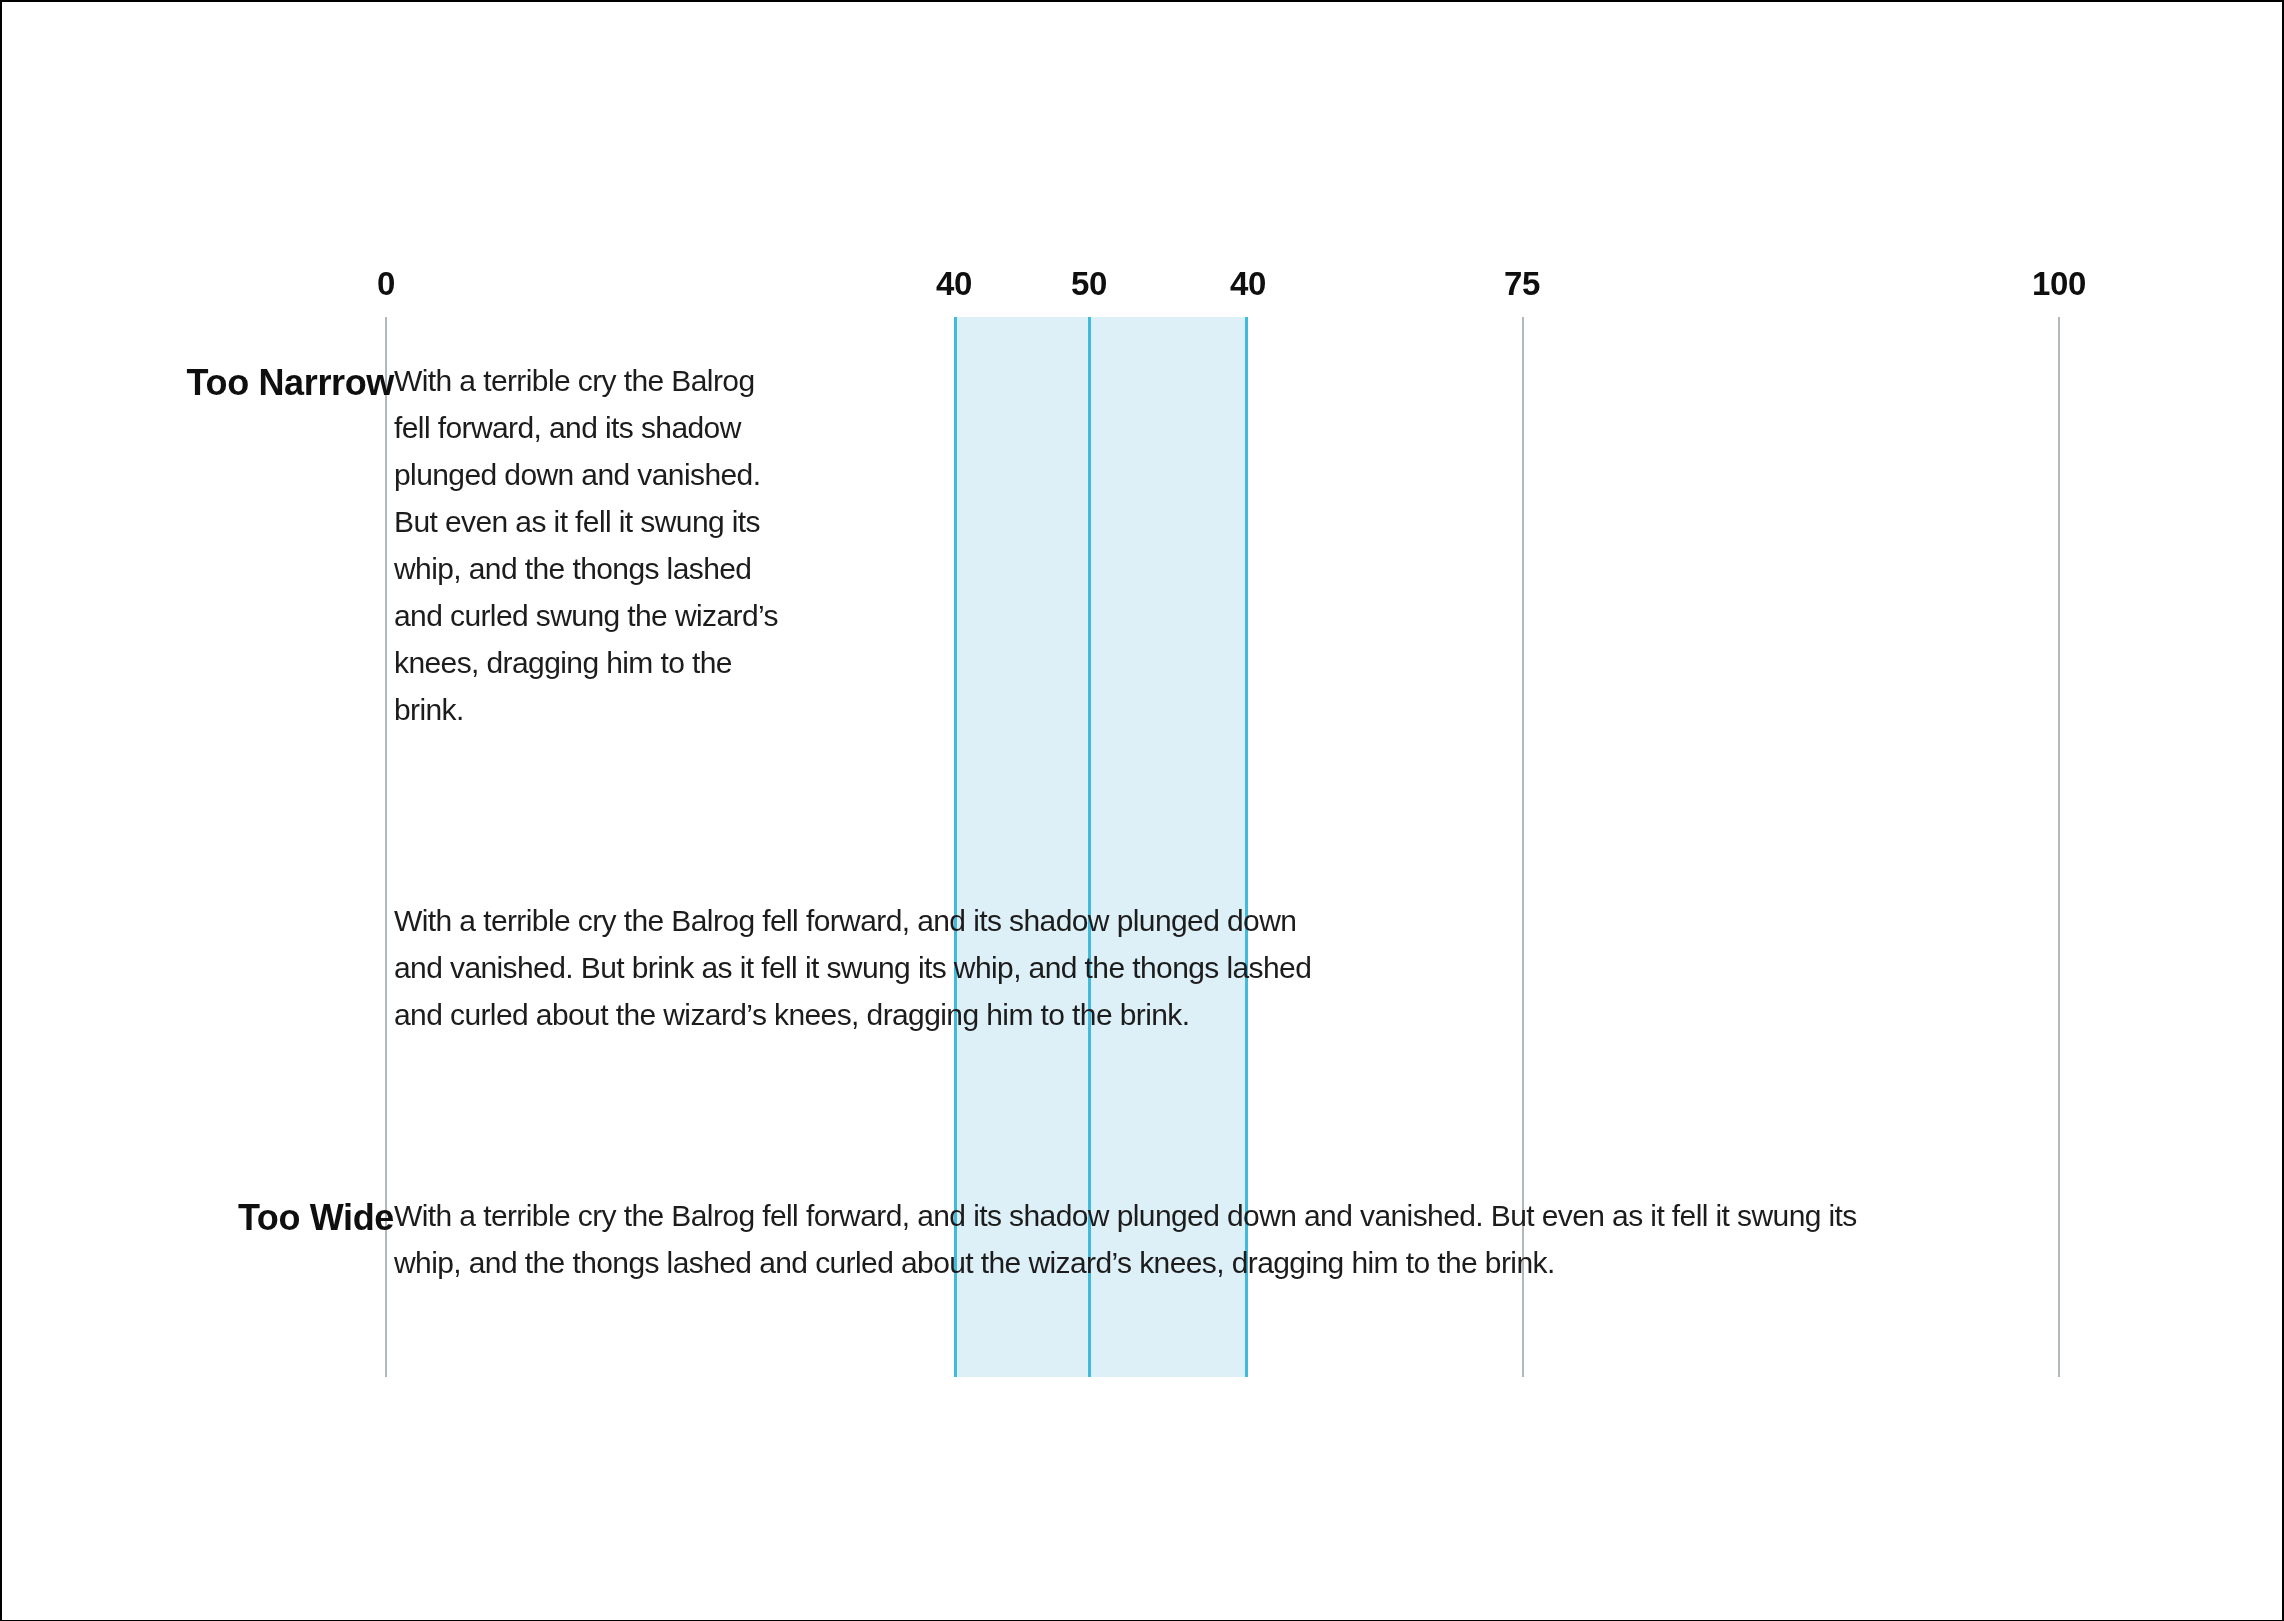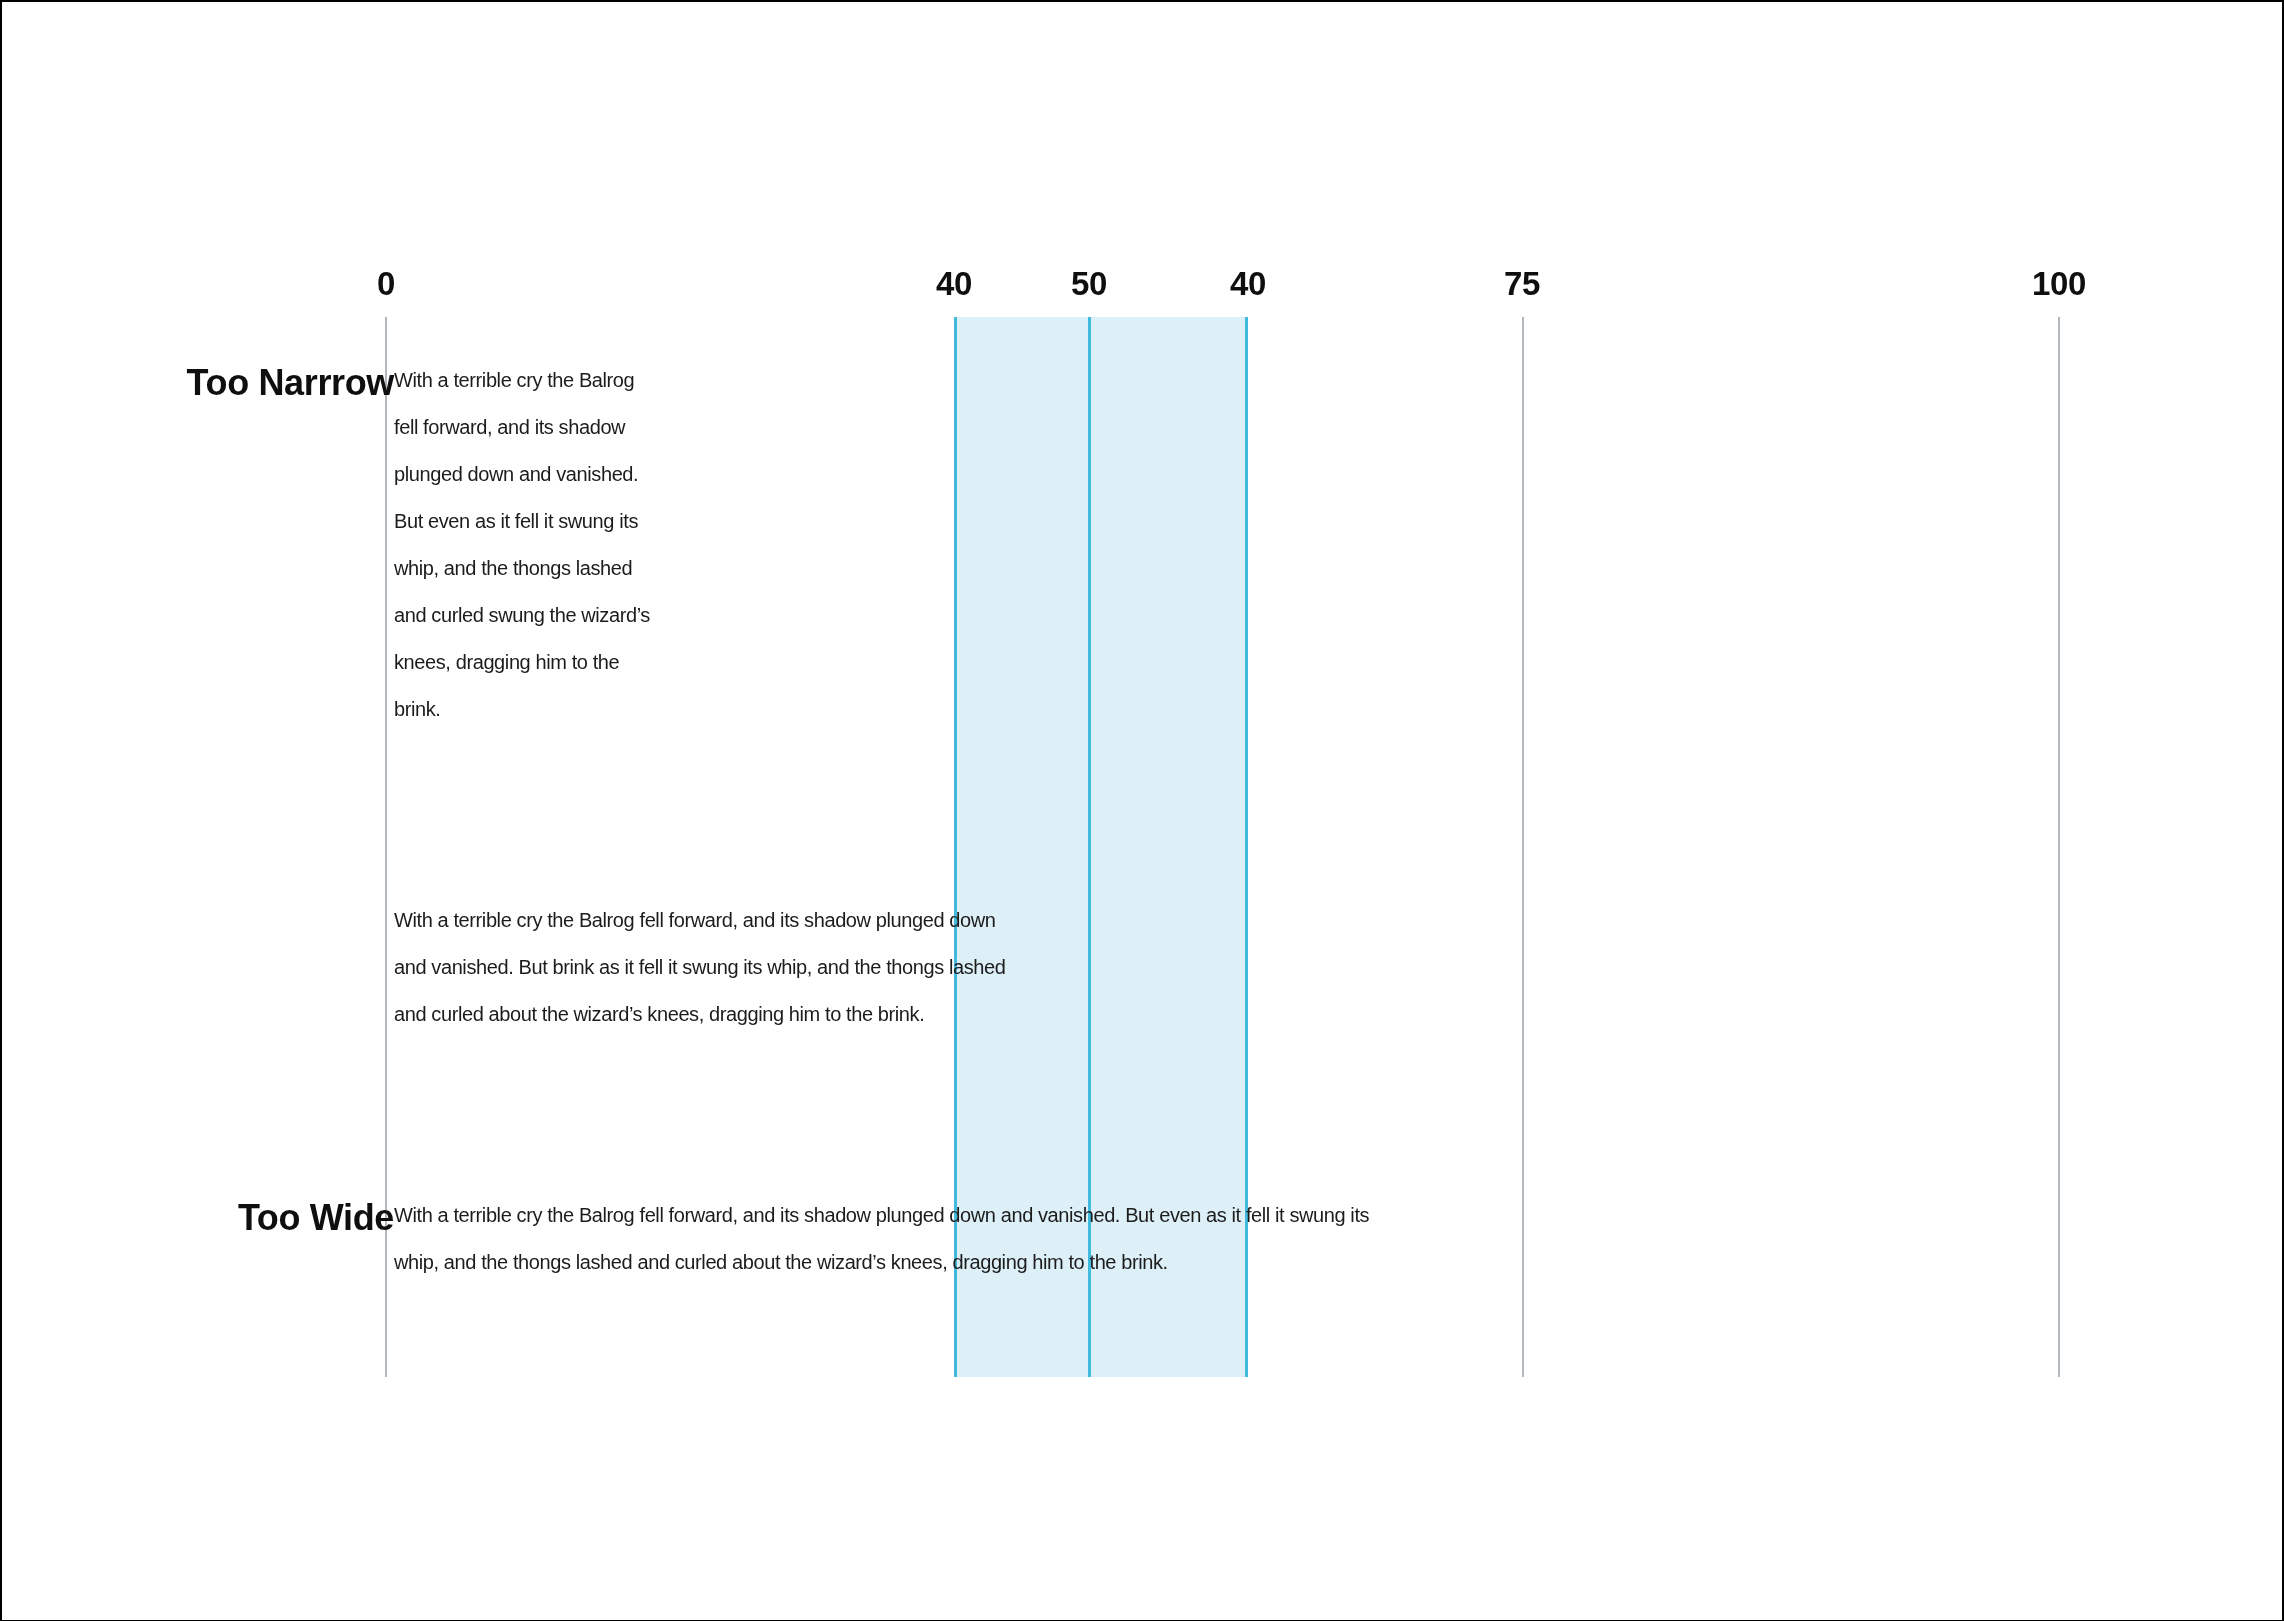--- a/index.html
+++ b/index.html
@@ -34,21 +34,21 @@
   .row-label{
     position:absolute;left:0;width:348px;
     text-align:right;
     font-size:36px;font-weight:bold;color:#0f0f0f;
     line-height:47px;letter-spacing:-0.01em;
     z-index:2;white-space:nowrap;margin-left:44px;
   }
   .para{
     position:absolute;left:392px;z-index:1;
     color:var(--text,#1c1c1c);
-    font-size:20px;line-height:47px;letter-spacing:-0.02em;
+    font-size:30px;line-height:47px;letter-spacing:-0.02em;
   }
   .tline{white-space:nowrap;}
 </style>
 </head>
 <body>
 
 <div class="canvas" style="--band-fill: #ddeff7; --band-edge: #41bbdd; --guide-gray: #b3b8bd; --text: #1c1c1c;">
 
   <div class="tick" style="left:384px">0</div>
   <div class="tick" style="left:952px">40</div>

